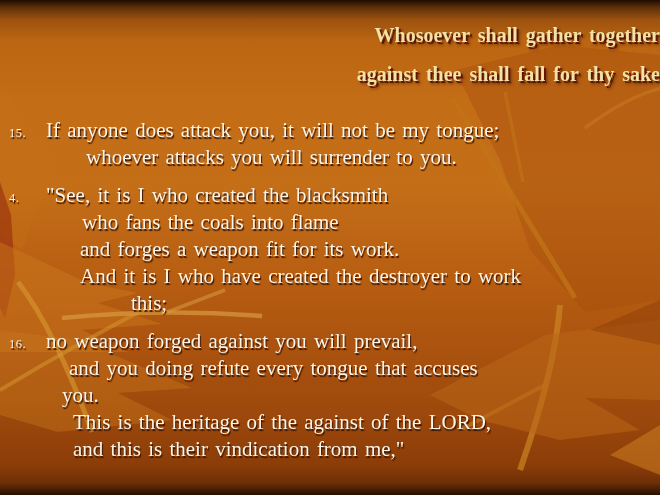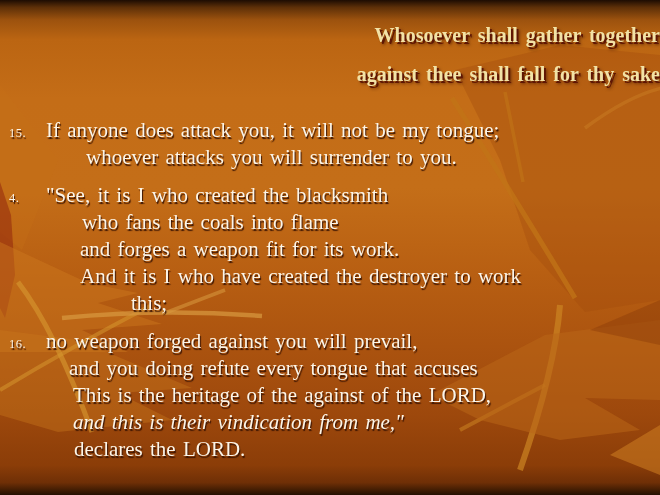--- a/index.html
+++ b/index.html
@@ -102,20 +102,20 @@
           <div class="vline" style="padding-left: 34px;">and forges a weapon fit for its work.</div>
           <div class="vline" style="padding-left: 34px;">And it is I who have created the destroyer to work</div>
           <div class="vline" style="padding-left: 85px;">this;</div>
         </div>
       </div>
       <div class="verse">
         <div class="vnum">16.</div>
         <div class="vlines">
           <div class="vline" style="padding-left: 0px;">no weapon forged against you will prevail,</div>
           <div class="vline" style="padding-left: 23px;">and you doing refute every tongue that accuses</div>
+          <div class="vline" style="padding-left: 16px;">you.</div>
           <div class="vline" style="padding-left: 27px;">This is the heritage of the against of the LORD,</div>
-          <div class="vline" style="padding-left: 27px; font-style: italic;">and this is their vindication from me,"</div>
-          <div class="vline" style="padding-left: 28px;">declares the LORD.</div>
+          <div class="vline" style="padding-left: 27px;">and this is their vindication from me,"</div>
         </div>
       </div>
     </div>
 
 </div>
 
 </body></html>

